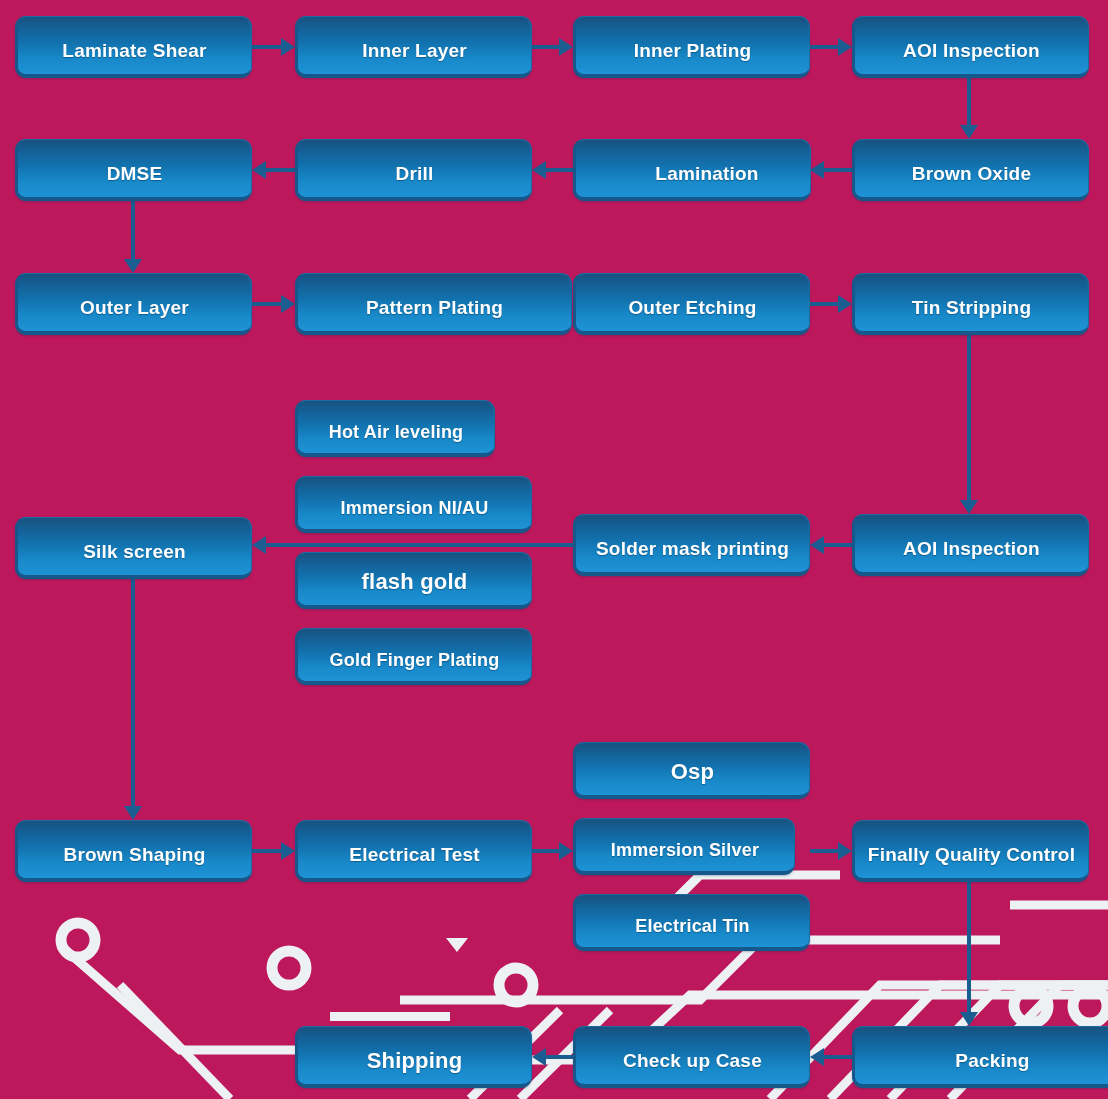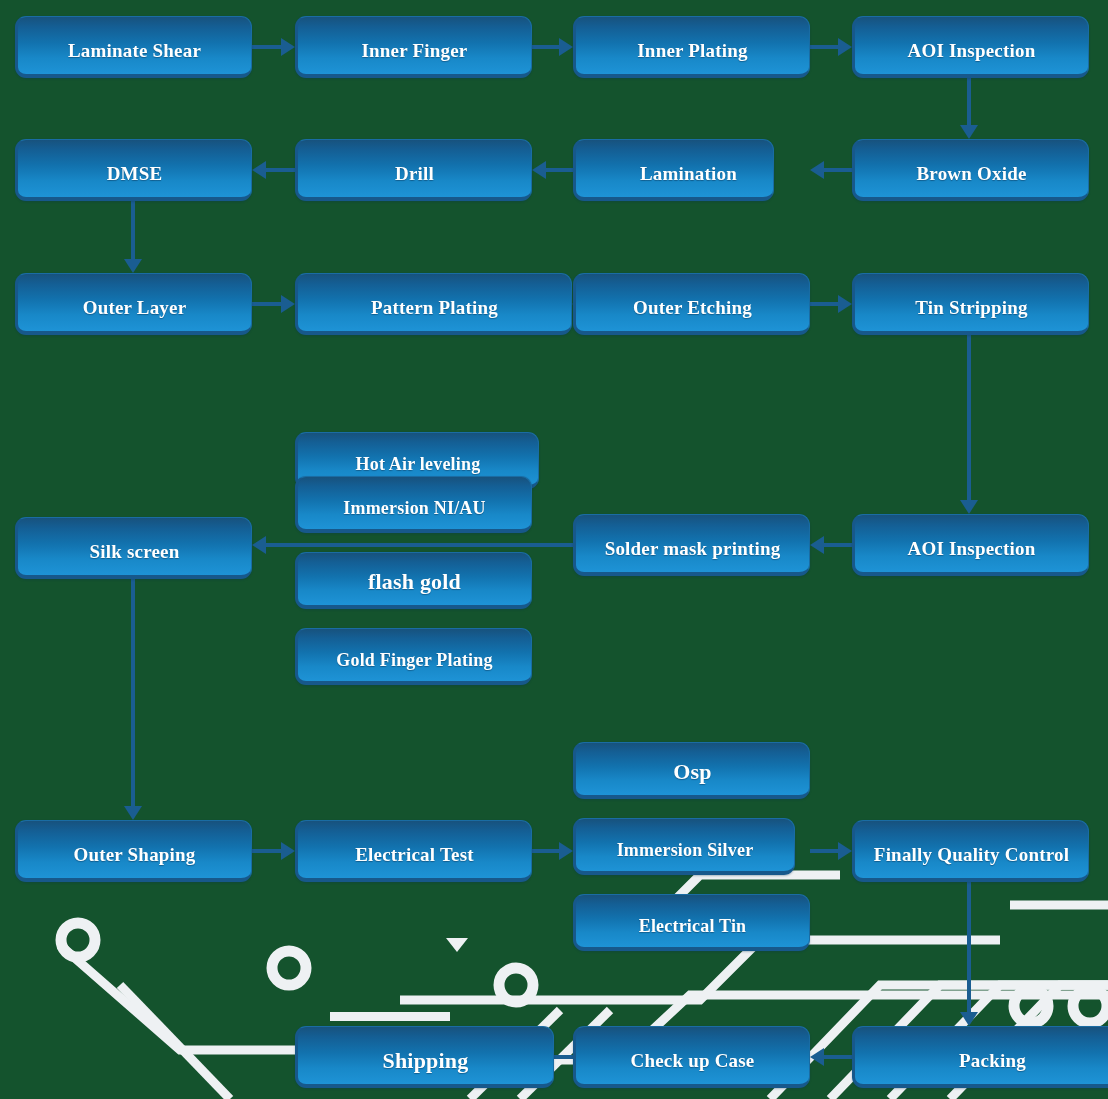--- a/index.html
+++ b/index.html
@@ -5,23 +5,23 @@
 <style>
   html, body {
     margin: 0;
     padding: 0;
     background: #ffffff;
   }
   #canvas {
     position: relative;
     width: 1108px;
     height: 1099px;
-    background: #14532d;
+    background: #be185d;
     overflow: hidden;
-    font-family: Liberation Serif, serif;
+    font-family: Liberation Sans, sans-serif;
   }
 
   
   #watermark {
     position: absolute;
     left: 0;
     top: 0;
     width: 1108px;
     height: 1099px;
     pointer-events: none;
@@ -144,56 +144,56 @@
       <path d="M446 938 l 22 0 l -11 14 Z"></path>
       <path d="M762 932 l 22 0 l -11 14 Z"></path>
       <rect x="330" y="1012" width="120" height="9"></rect>
     </g>
   </svg>
 
   <div class="node tall" style="left:15px;  top:16px;   width:237px;">
       <span class="node-label">Laminate Shear</span>
     </div>
   <div class="node tall" style="left:295px; top:16px;   width:237px;">
-      <span class="node-label">Inner Finger</span>
+      <span class="node-label">Inner Layer</span>
     </div>
   <div class="node tall" style="left:573px; top:16px;   width:237px;">
       <span class="node-label">Inner Plating</span>
     </div>
   <div class="node tall" style="left:852px; top:16px;   width:237px;">
       <span class="node-label">AOI Inspection</span>
     </div>
 
   <div class="node tall" style="left:15px;  top:139px;  width:237px;">
       <span class="node-label">DMSE</span>
     </div>
   <div class="node tall" style="left:295px; top:139px;  width:237px;">
       <span class="node-label">Drill</span>
     </div>
-  <div class="node tall" style="left:573px; top:139px;  width:201px;padding-left:28px;">
+  <div class="node tall" style="left:573px; top:139px;  width:238px;padding-left:28px;">
       <span class="node-label">Lamination</span>
     </div>
   <div class="node tall" style="left:852px; top:139px;  width:237px;">
       <span class="node-label">Brown Oxide</span>
     </div>
 
   <div class="node tall" style="left:15px;  top:273px;  width:237px;">
       <span class="node-label">Outer Layer</span>
     </div>
   <div class="node tall" style="left:295px; top:273px;  width:277px;">
       <span class="node-label">Pattern Plating</span>
     </div>
   <div class="node tall" style="left:573px; top:273px;  width:237px;">
       <span class="node-label">Outer Etching</span>
     </div>
   <div class="node tall" style="left:852px; top:273px;  width:237px;">
       <span class="node-label">Tin Stripping</span>
     </div>
 
-  <div class="node short" style="left:295px; top:400px; width:244px;margin-top:32px;">
+  <div class="node short" style="left:295px; top:400px; width:200px;">
       <span class="node-label">Hot Air leveling</span>
     </div>
   <div class="node short" style="left:295px; top:476px; width:237px;">
       <span class="node-label">Immersion NI/AU</span>
     </div>
   <div class="node short big" style="left:295px; top:552px; width:237px;">
       <span class="node-label">flash gold</span>
     </div>
   <div class="node short" style="left:295px; top:628px; width:237px;">
       <span class="node-label">Gold Finger Plating</span>
@@ -213,30 +213,30 @@
       <span class="node-label">Osp</span>
     </div>
   <div class="node short" style="left:573px; top:818px; width:222px;">
       <span class="node-label">Immersion Silver</span>
     </div>
   <div class="node short" style="left:573px; top:894px; width:237px;">
       <span class="node-label">Electrical Tin</span>
     </div>
 
   <div class="node tall" style="left:15px;  top:820px;  width:237px;">
-      <span class="node-label">Outer Shaping</span>
+      <span class="node-label">Brown Shaping</span>
     </div>
   <div class="node tall" style="left:295px; top:820px;  width:237px;">
       <span class="node-label">Electrical Test</span>
     </div>
   <div class="node tall" style="left:852px; top:820px;  width:237px;">
       <span class="node-label">Finally Quality Control</span>
     </div>
 
-  <div class="node tall big" style="left:295px; top:1026px; width:259px;">
+  <div class="node tall big" style="left:295px; top:1026px; width:237px;">
       <span class="node-label">Shipping</span>
     </div>
   <div class="node tall" style="left:573px; top:1026px; width:237px;">
       <span class="node-label">Check up Case</span>
     </div>
   <div class="node tall" style="left:852px; top:1026px; width:279px;align-items:flex-end;">
       <span class="node-label">Packing</span>
     </div>
 
   <div class="conn" style="left:252px; top:45px;">

